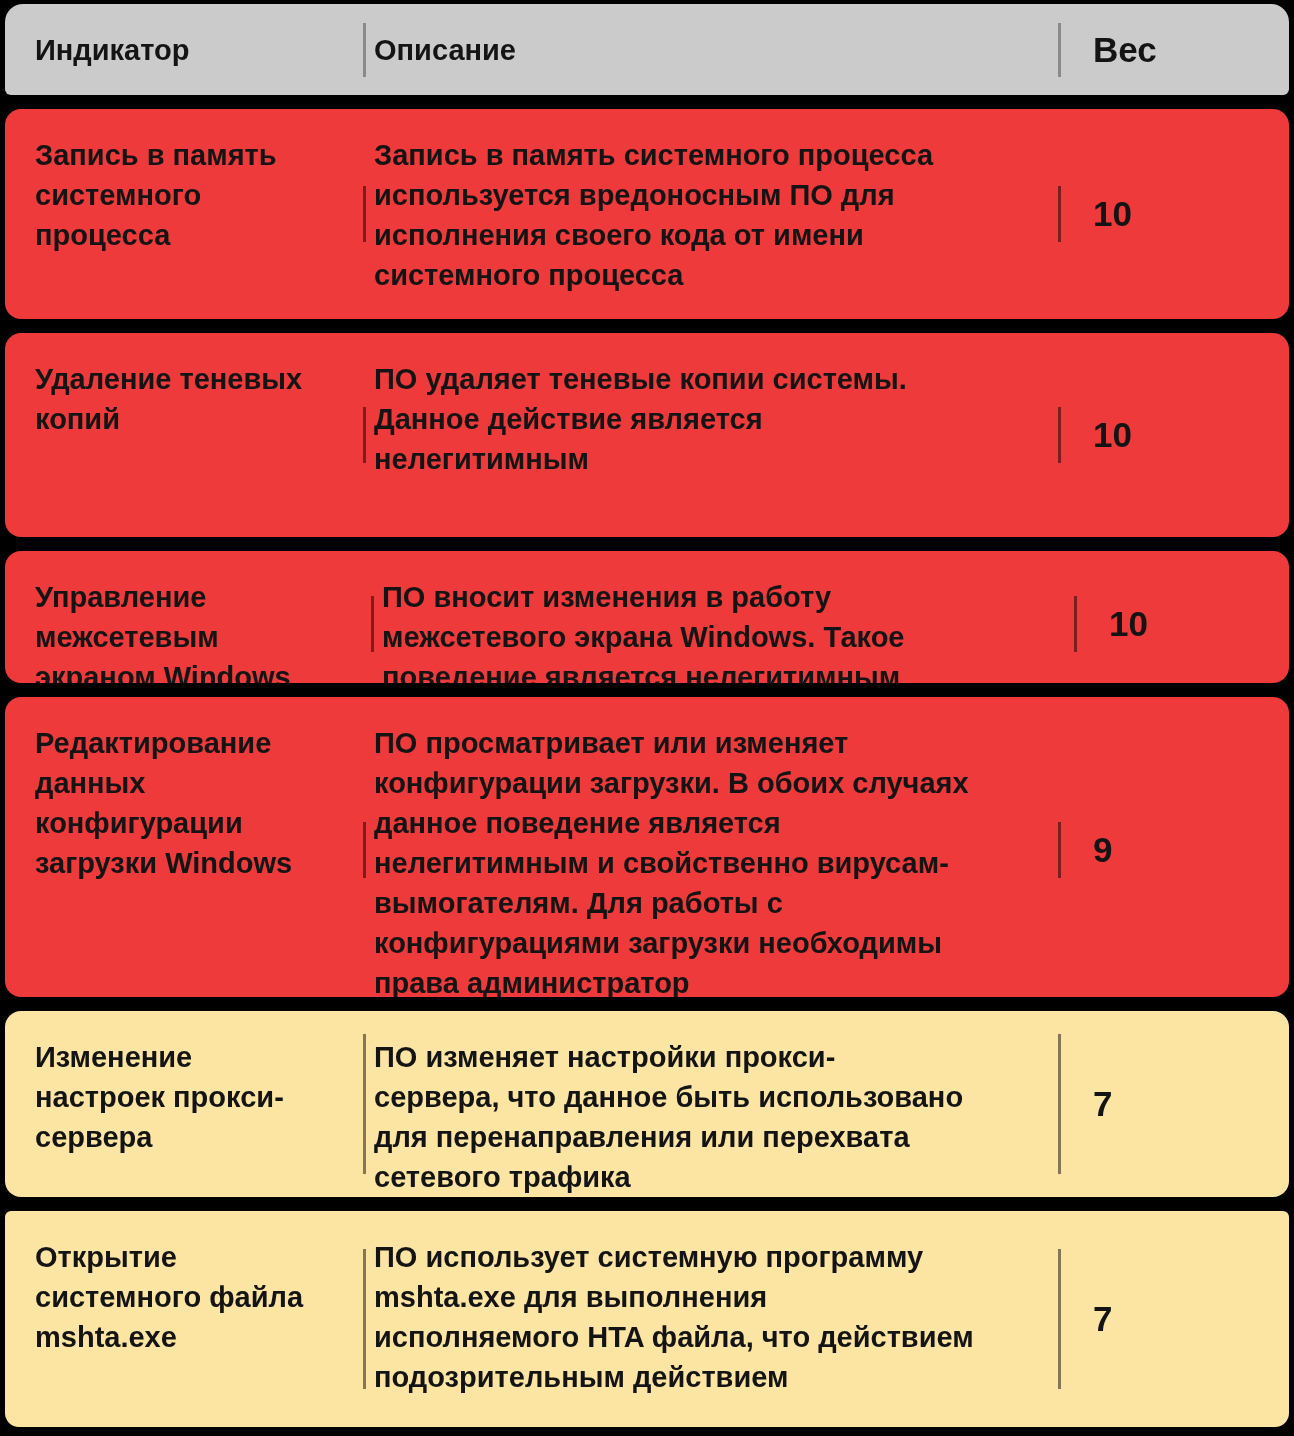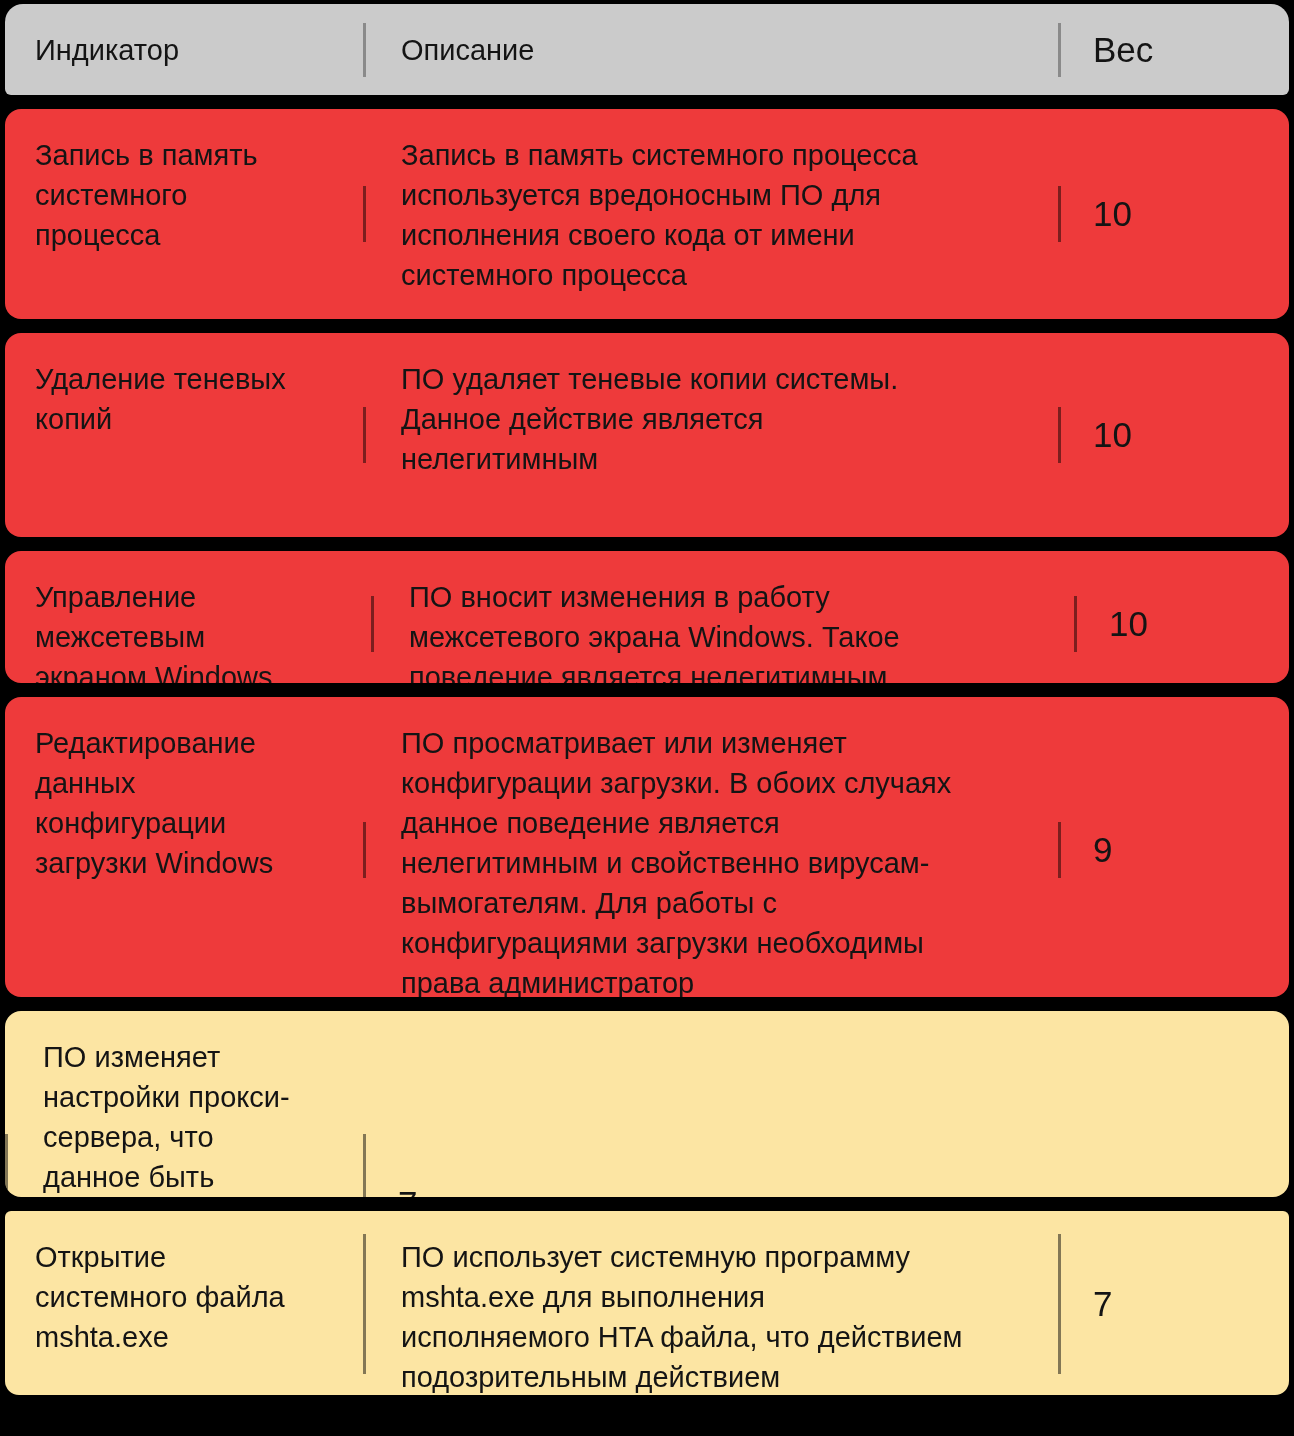--- a/index.html
+++ b/index.html
@@ -33,33 +33,33 @@
     background:#CBCBCB;
     border-radius:18px 18px 6px 6px;
     align-items:center;
   }
   .header-row .cell{padding-top:0;display:flex;align-items:center;height:100%;}
   .data-row:nth-of-type(2){height:210px;}
   .data-row:nth-of-type(3){height:204px;}
   .data-row:nth-of-type(4){height:132px;gap:8px;}
   .data-row:nth-of-type(5){height:300px;}
   .data-row:nth-of-type(6){height:186px;}
-  .data-row:nth-of-type(7){height:184px;border-radius:6px 6px 14px 14px;}
+  .data-row:nth-of-type(7){height:216px;border-radius:6px 6px 14px 14px;}
   .cell{
     position:relative;
     box-sizing:border-box;
     color:#141414;
     font-size:29px;
     line-height:40px;
-    font-weight:400;
+    font-weight:700;
     white-space:pre-line;
     padding-top:26px;
   }
   .cell.indicator{padding-left:30px;padding-right:10px;}
-  .cell.description{padding-left:38px;padding-right:45px;}
+  .cell.description{padding-left:11px;padding-right:45px;}
   .cell.weight{
     padding:0 15px 0 35px;
     display:flex;align-items:center;
     font-size:35px;
   }
   
   .cell.description::before,
   .cell.weight::before{
     content:"";
     position:absolute;
@@ -128,20 +128,23 @@
 конфигурации загрузки. В обоих случаях
 данное поведение является
 нелегитимным и свойственно вирусам-
 вымогателям. Для работы с
 конфигурациями загрузки необходимы
 права администратор</div>
     <div class="cell weight">9</div>
   </div>
 
   <div class="row data-row" data-severity="yellow">
+    <div class="cell indicator">Изменение
+настроек прокси-
+сервера</div>
     <div class="cell description">ПО изменяет настройки прокси-
 сервера, что данное быть использовано
 для перенаправления или перехвата
 сетевого трафика</div>
     <div class="cell weight">7</div>
   </div>
 
   <div class="row data-row" data-severity="yellow">
     <div class="cell indicator">Открытие
 системного файла

